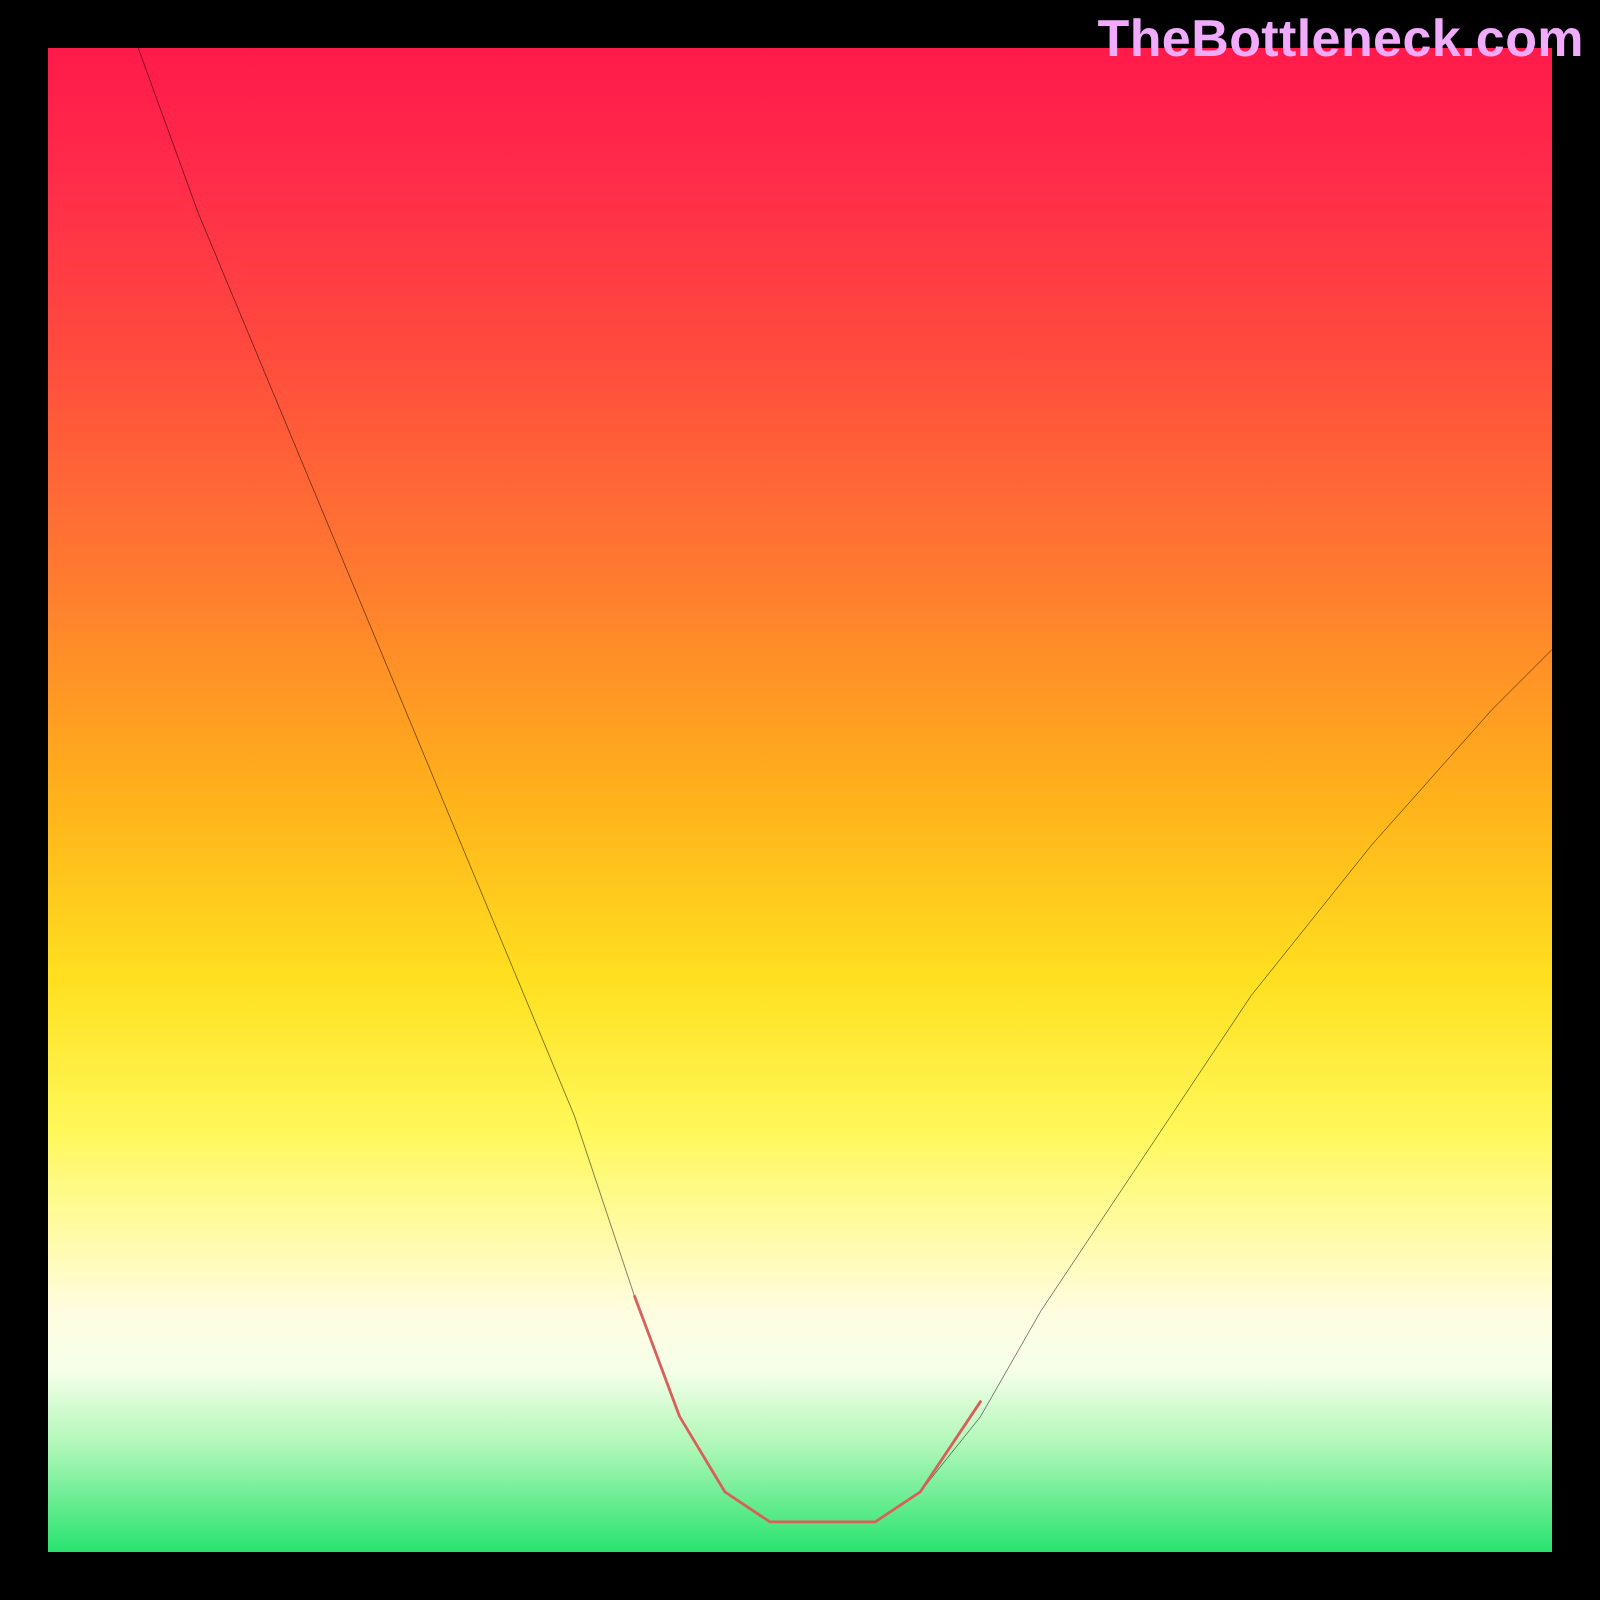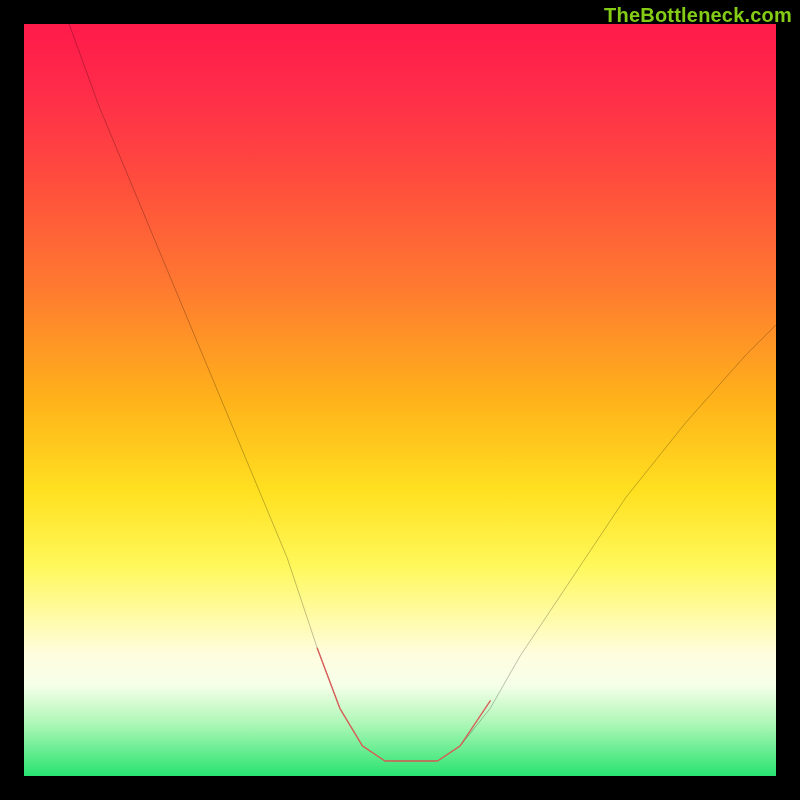--- a/index.html
+++ b/index.html
@@ -41,23 +41,23 @@
     position: absolute;
     left: 0;
     top: 0;
     width: 752px;
     height: 752px;
   }
   .watermark {
     position: absolute;
     top: 4px;
     right: 8px;
-    font-size: 20px;
+    font-size: 26px;
     font-weight: 600;
-    color: #84cc16;
+    color: #f0abfc;
     letter-spacing: 0.2px;
     user-select: none;
   }
 </style>
 </head>
 <body>
 
 <div class="frame">
   <div class="plot">
     <svg viewBox="0 0 100 100" preserveAspectRatio="none">

